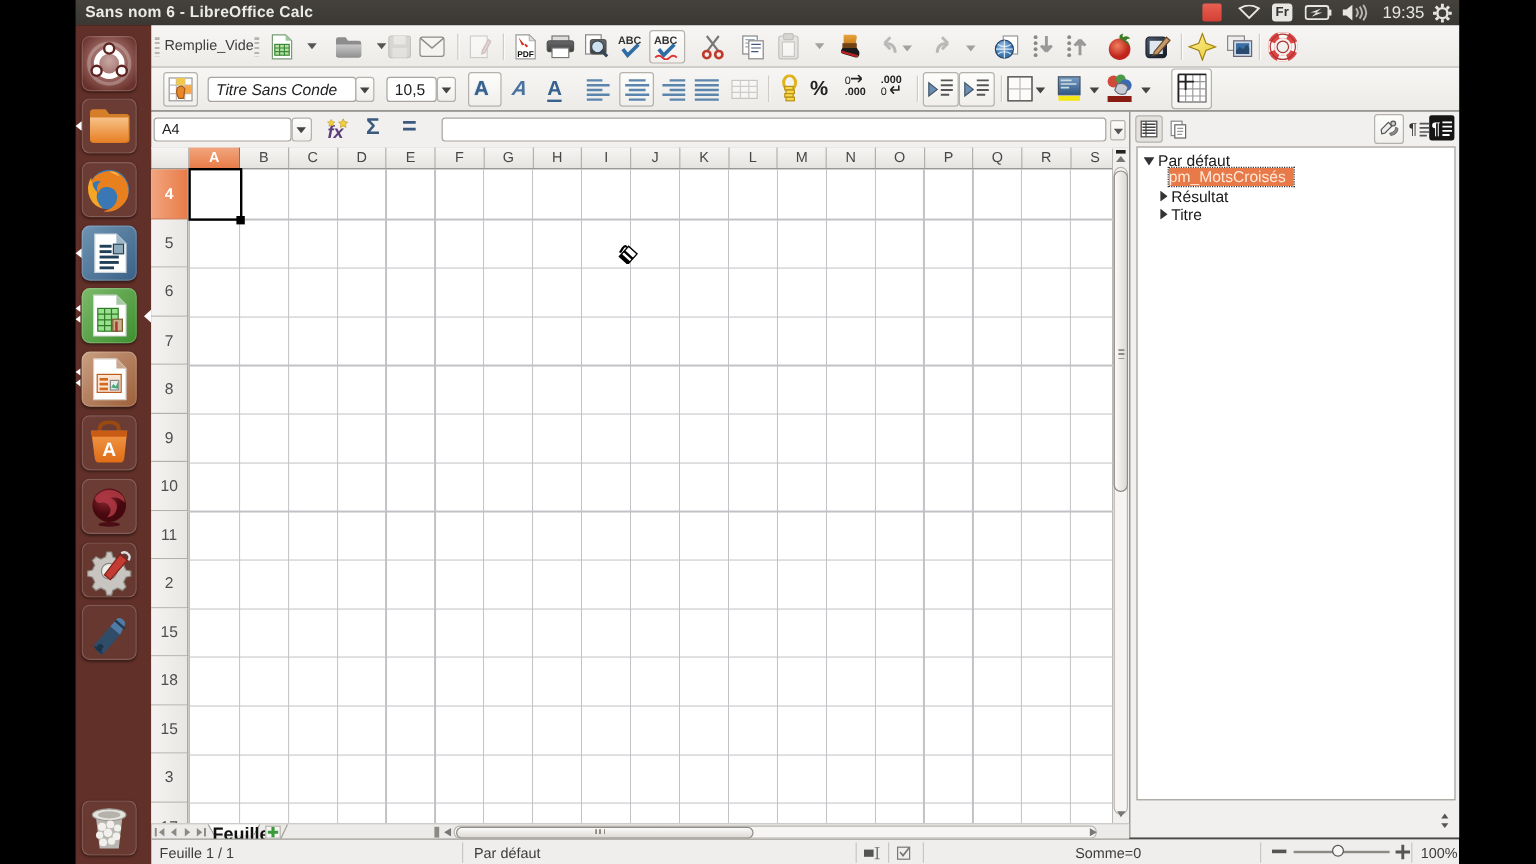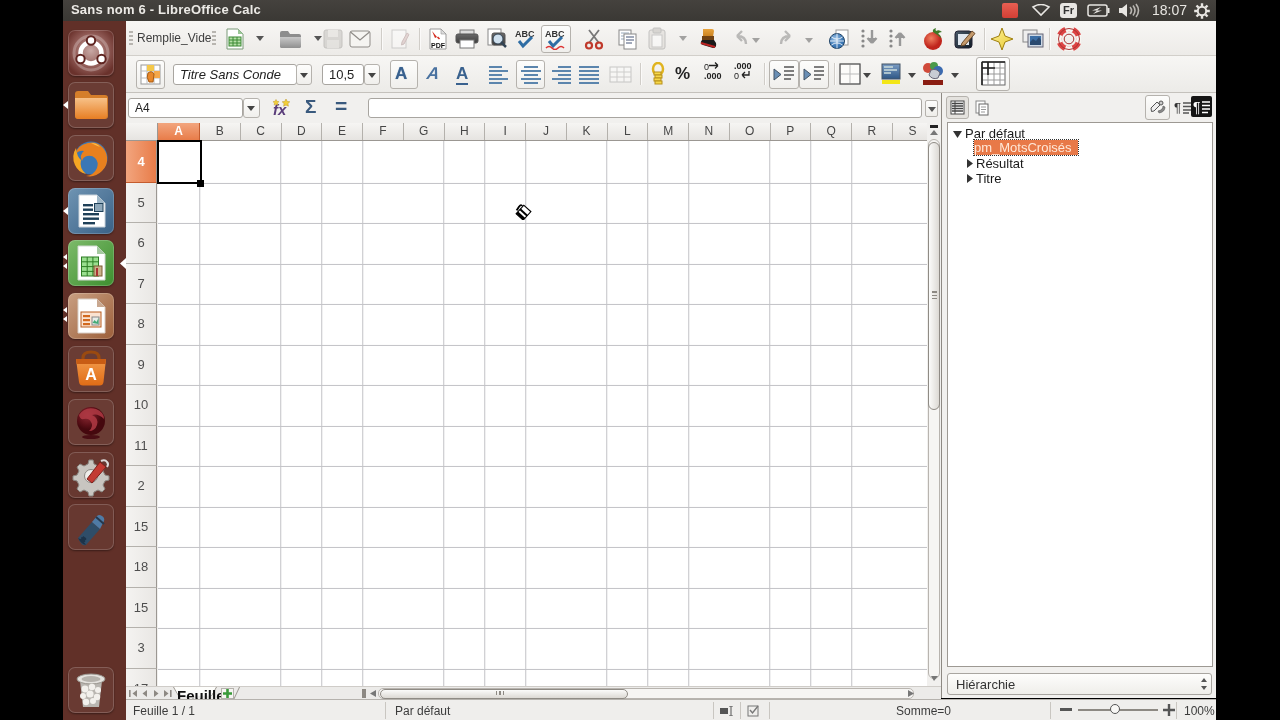--- a/index.html
+++ b/index.html
@@ -51,21 +51,21 @@
   <div class="ab" style="left:997px;top:3px;width:17px;height:15px;background:#e8e6e3;border-radius:3px;color:#333;font-size:11px;font-weight:bold;text-align:center;line-height:15px">Fr</div>
   <svg class="ab" style="left:1024px;top:4px" width="23" height="13" viewBox="0 0 23 13">
     <rect x="1" y="1" width="19" height="11" rx="2" fill="none" stroke="#e8e6e2" stroke-width="1.5"></rect>
     <rect x="20.5" y="4" width="2" height="5" fill="#e8e6e2"></rect>
     <path d="M5 6.5 L14 3 L10 6.5 L15 6.5 L6 10 L10 6.5 Z" fill="#e8e6e2"></path>
   </svg>
   <svg class="ab" style="left:1055px;top:3px" width="24" height="15" viewBox="0 0 24 15">
     <path d="M1 5 h3 l5 -4 v13 l-5 -4 h-3 z" fill="#e8e6e2"></path>
     <path d="M12 4 Q15 7.5 12 11 M15 2.5 Q19 7.5 15 12.5 M18 1 Q23 7.5 18 14" stroke="#b9b6b1" stroke-width="1.6" fill="none"></path>
   </svg>
-  <div class="ab" style="left:1089px;top:2px;font-size:14px;color:#e8e6e2">18:07</div>
+  <div class="ab" style="left:1089px;top:2px;font-size:14px;color:#e8e6e2">19:35</div>
   <svg class="ab" style="left:1130px;top:2px" width="18" height="18" viewBox="0 0 18 18">
     <g fill="none" stroke="#e8e6e2" stroke-width="2">
      <circle cx="9" cy="9" r="4.2"></circle>
     </g>
     <g stroke="#e8e6e2" stroke-width="2.4">
      <path d="M9 1.2 V4 M9 14 V16.8 M1.2 9 H4 M14 9 H16.8 M3.5 3.5 L5.5 5.5 M12.5 12.5 L14.5 14.5 M14.5 3.5 L12.5 5.5 M5.5 12.5 L3.5 14.5"></path>
     </g>
   </svg>
 </div>
 <div class="ab" id="launcher">
@@ -641,21 +641,20 @@
   <div class="ab" style="left:23px;top:33px;font-size:13px;color:#1a1a1a">Par défaut</div>
   <div class="ab" style="left:32px;top:47px;width:104px;height:15px;background:#e87948;outline:1px dotted #333;color:#ffe8d8;font-size:13px;padding-top:0px;white-space:nowrap;overflow:hidden">pm_MotsCroisés</div>
   <svg class="ab" style="left:24px;top:66px" width="7" height="9">
       <path d="M1 0 l6 4.5 L1 9 z" fill="#333"></path>
     </svg>
   <div class="ab" style="left:34px;top:63px;font-size:13px;color:#1a1a1a">Résultat</div>
   <svg class="ab" style="left:24px;top:81px" width="7" height="9">
       <path d="M1 0 l6 4.5 L1 9 z" fill="#333"></path>
     </svg>
   <div class="ab" style="left:34px;top:78px;font-size:13px;color:#1a1a1a">Titre</div>
-  <div class="ab" style="left:5px;top:580px;width:265px;height:22px;background:linear-gradient(#fdfdfc,#efeeea);border:1px solid #a8a5a0;border-radius:3px;font-size:13px;color:#333;padding:3px 0 0 8px">Hiérarchie</div>
   <svg class="ab" style="left:258px;top:585px" width="8" height="12" viewBox="0 0 8 12">
     <path d="M4 0 L7 4 H1 z" fill="#555"></path>
       <path d="M4 12 L7 8 H1 z" fill="#555"></path>
   </svg>
 </div>
 <div class="ab" id="tabrow">
   <svg class="ab" style="left:2px;top:2px" width="46" height="9" viewBox="0 0 46 9">
     <g fill="#8d8983" stroke="none">
         <rect x="1" y="1" width="1.6" height="7"></rect>
         <path d="M9 1 L4.5 4.5 L9 8 z"></path>

